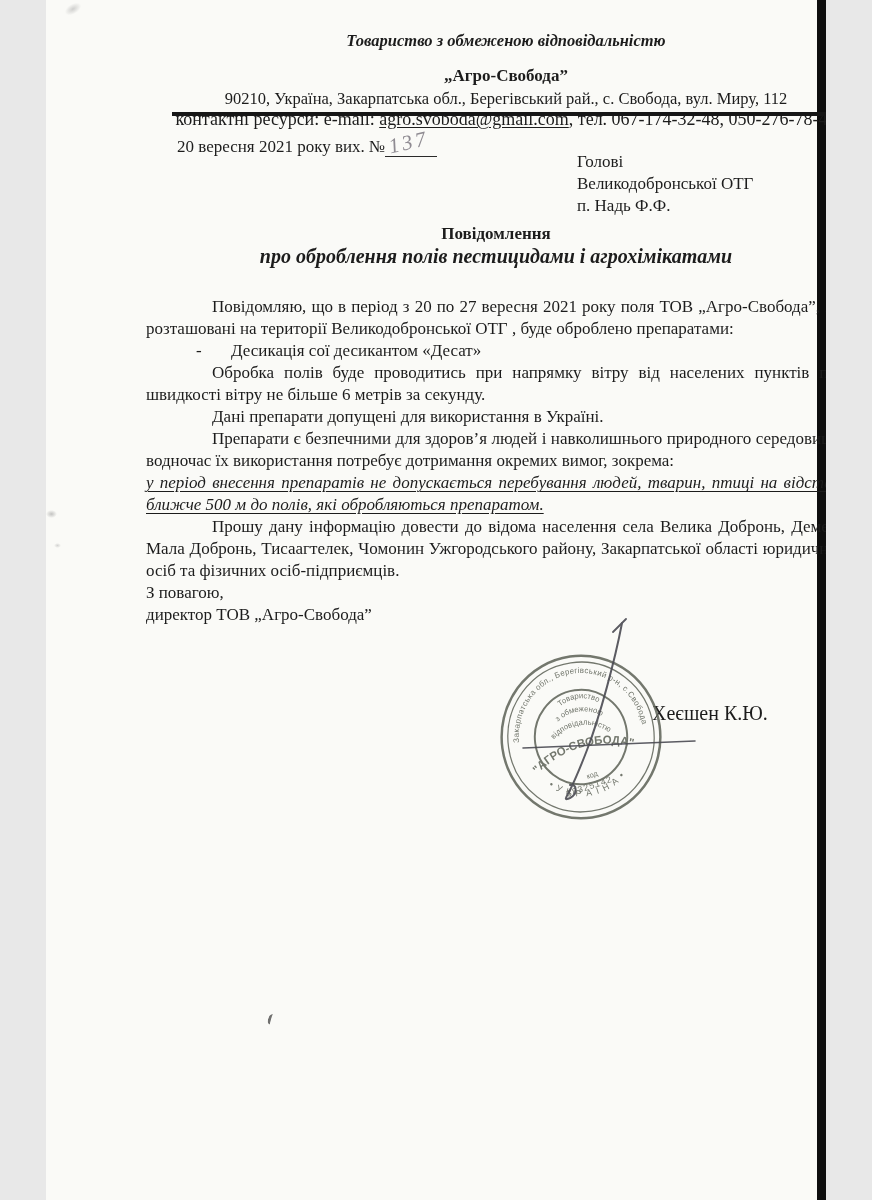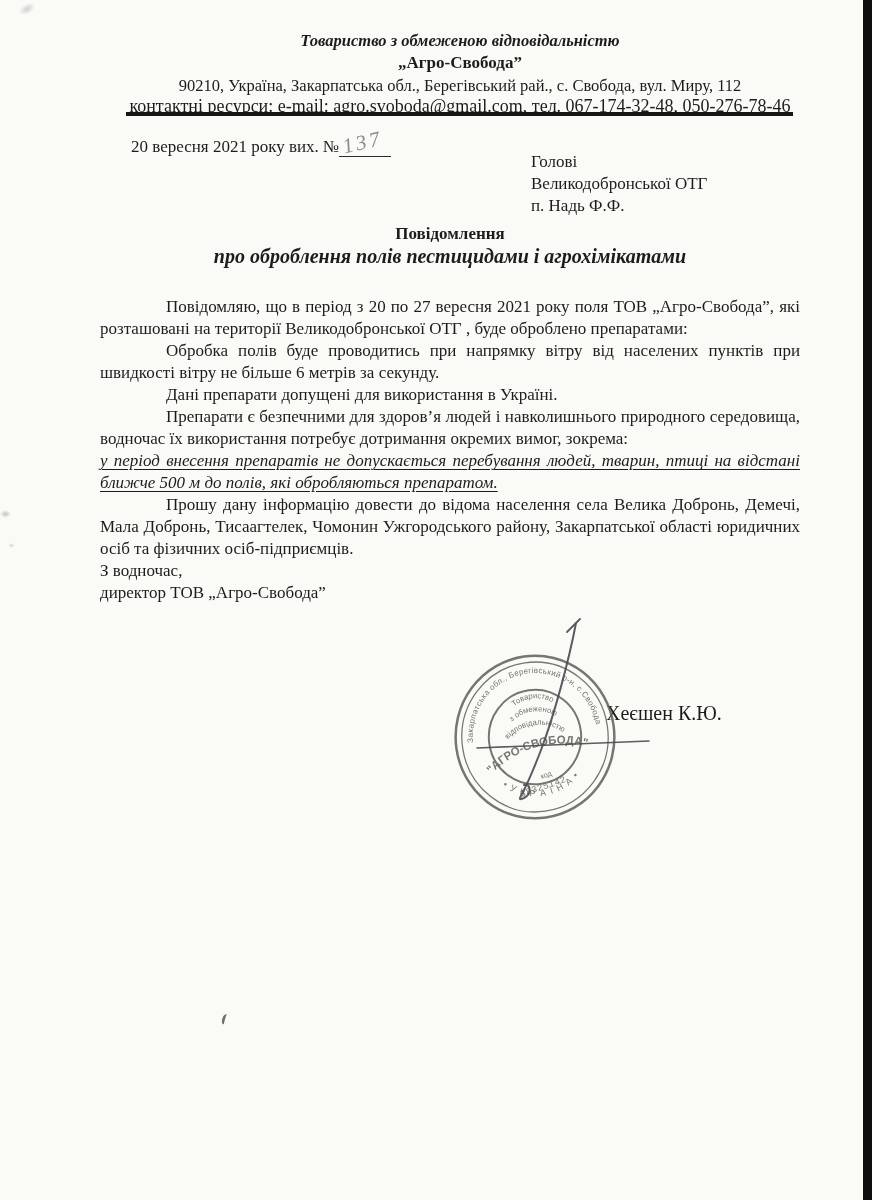--- a/index.html
+++ b/index.html
@@ -1,18 +1,18 @@
 <!DOCTYPE html>
 <html><head>
 <meta charset="utf-8">
 <style>
   html,body{margin:0;padding:0;background:#e8e8e8;}
   .page{
     position:relative;
-    width:872px;height:1200px;
+    width:780px;height:1200px;
     margin:0 auto;
     background:#fafaf7;
     overflow:hidden;
     font-family:"Liberation Serif","DejaVu Serif",serif;
     color:#1c1c1c;
   }
   
   .scan-strip{position:absolute;right:0;top:0;width:9px;height:1200px;background:#0e0e0e;}
   .smudge-tl{position:absolute;left:18px;top:4px;width:18px;height:10px;
     background:radial-gradient(ellipse at center,#9a9a9a 0%,rgba(250,250,247,0) 70%);
@@ -20,21 +20,21 @@
   .mark-left1{position:absolute;left:0;top:510px;width:11px;height:8px;
     background:radial-gradient(ellipse at center,#8a8a8a 0%,rgba(250,250,247,0) 70%);opacity:.5;}
   .mark-left2{position:absolute;left:8px;top:543px;width:7px;height:5px;
     background:radial-gradient(ellipse at center,#9a9a9a 0%,rgba(250,250,247,0) 70%);opacity:.4;}
   .pen-mark{position:absolute;left:222px;top:1014px;width:4px;height:11px;
     border-left:3px solid #4e4e4e;border-radius:60% 40% 50% 50%;transform:rotate(14deg);opacity:.8;}
 
   
   .letterhead{position:absolute;left:126px;top:30px;width:668px;text-align:center;line-height:21px;}
   .lh-type{font-size:16.5px;font-weight:bold;font-style:italic;}
-  .lh-name{font-size:17px;font-weight:bold;margin-top:1px;}
+  .lh-name{font-size:17px;font-weight:bold;margin-top:14px;}
   .lh-addr{font-size:16.5px;margin-top:2px;}
   .lh-contacts{font-size:18px;margin-top:0;}
   .lh-email{text-decoration:underline;text-underline-offset:2px;}
   .lh-rule{position:absolute;left:126px;top:112px;width:667px;height:4px;background:#161616;}
 
   
   .date-line{position:absolute;left:131px;top:135px;font-size:17px;white-space:nowrap;}
   .doc-no-slot{display:inline-block;width:52px;border-bottom:1.4px solid #2a2a2a;
     vertical-align:baseline;line-height:1;}
   .doc-no{display:inline-block;font-size:21px;color:#8f8b92;
@@ -95,26 +95,27 @@
     <div>п. Надь Ф.Ф.</div>
   </div>
 
   <div class="doc-title">
     <div class="title-1">Повідомлення</div>
     <div class="title-2">про оброблення полів пестицидами і агрохімікатами</div>
   </div>
 
   <div class="body-text">
     <p class="p-indent">Повідомляю, що в період з 20 по 27 вересня 2021 року поля ТОВ „Агро-Свобода”, які розташовані на території Великодобронської ОТГ , буде оброблено препаратами:</p>
+    <p class="list-line"><span class="list-dash">-</span><span>Десикація сої десикантом «Десат»</span></p>
     <p class="p-indent mt-a">Обробка полів буде проводитись при напрямку вітру від населених пунктів при швидкості вітру не більше 6 метрів за секунду.</p>
     <p class="p-indent mt-b">Дані препарати допущені для використання в Україні.</p>
     <p class="p-indent mt-c">Препарати є безпечними для здоров’я людей і навколишнього природного середовища, водночас їх використання потребує дотримання окремих вимог, зокрема:</p>
     <p class="p-underline mt-b">у період внесення препаратів не допускається перебування людей, тварин, птиці на відстані ближче 500 м до полів, які обробляються препаратом.</p>
     <p class="p-indent mt-d">Прошу дану інформацію довести до відома населення села Велика Добронь, Демечі, Мала Добронь, Тисаагтелек, Чомонин Ужгородського району, Закарпатської області юридичних осіб та фізичних осіб-підприємців.</p>
-    <p class="closing mt-e"><span>З водночас,</span><br><span>директор ТОВ „Агро-Свобода”</span></p>
+    <p class="closing mt-e"><span>З повагою,</span><br><span>директор ТОВ „Агро-Свобода”</span></p>
   </div>
 
   <div class="sign-name">Хеєшен К.Ю.</div>
 
   <svg class="stamp" viewBox="0 0 160 160" preserveAspectRatio="none">
     <defs>
       <path id="ringTop" d="M 23.5,100 A 60,60 0 1 1 136.5,100"></path>
       <path id="ringBottom" d="M 35,113 A 55.8,55.8 0 0 0 125,113"></path>
       <path id="arcT1" d="M 52,62 A 33,33 0 0 1 112,64"></path>
       <path id="arcT2" d="M 49,75 A 36,36 0 0 1 113,76"></path>

